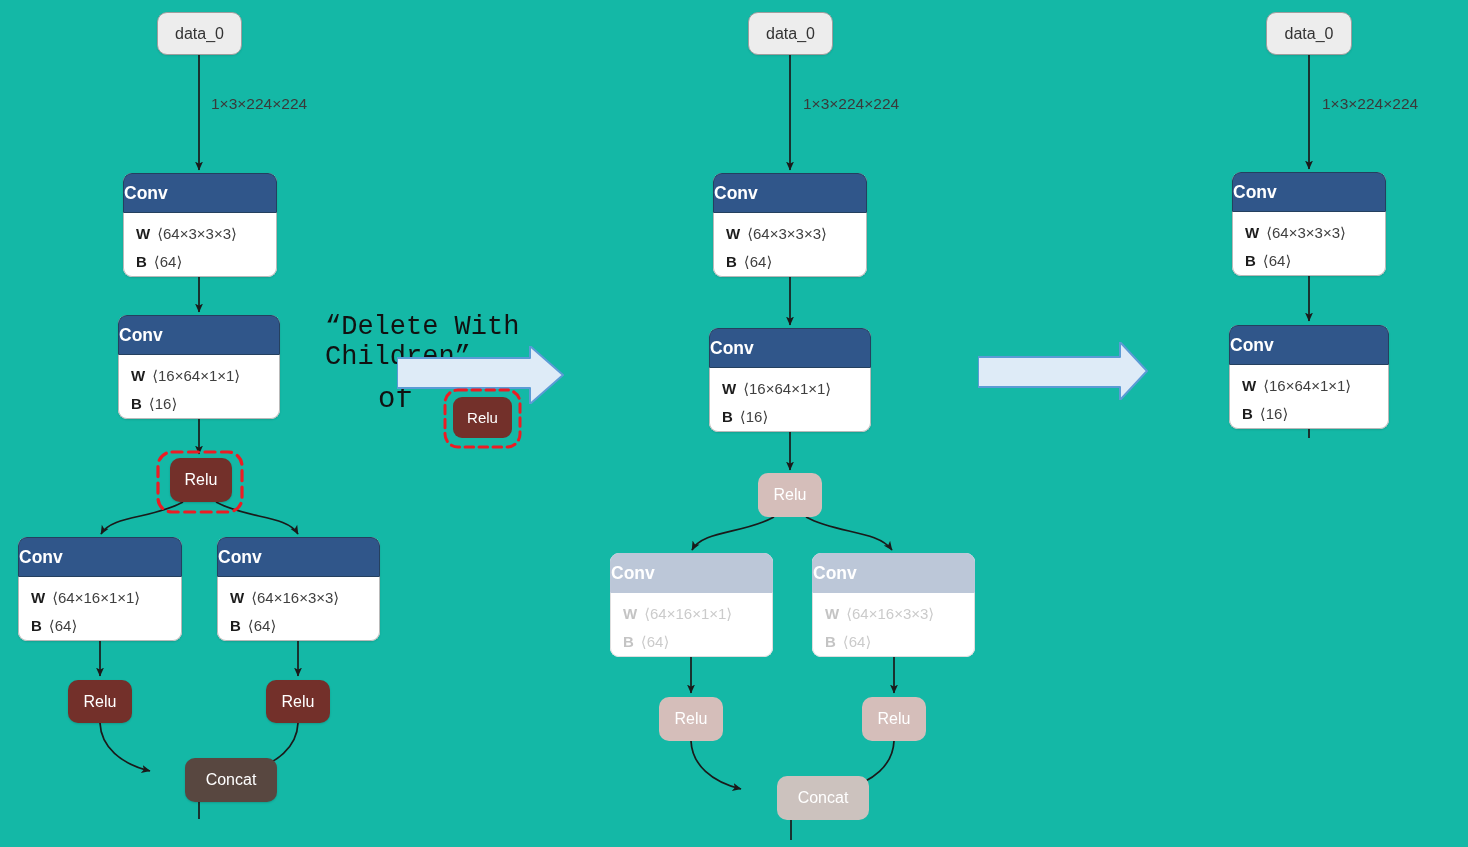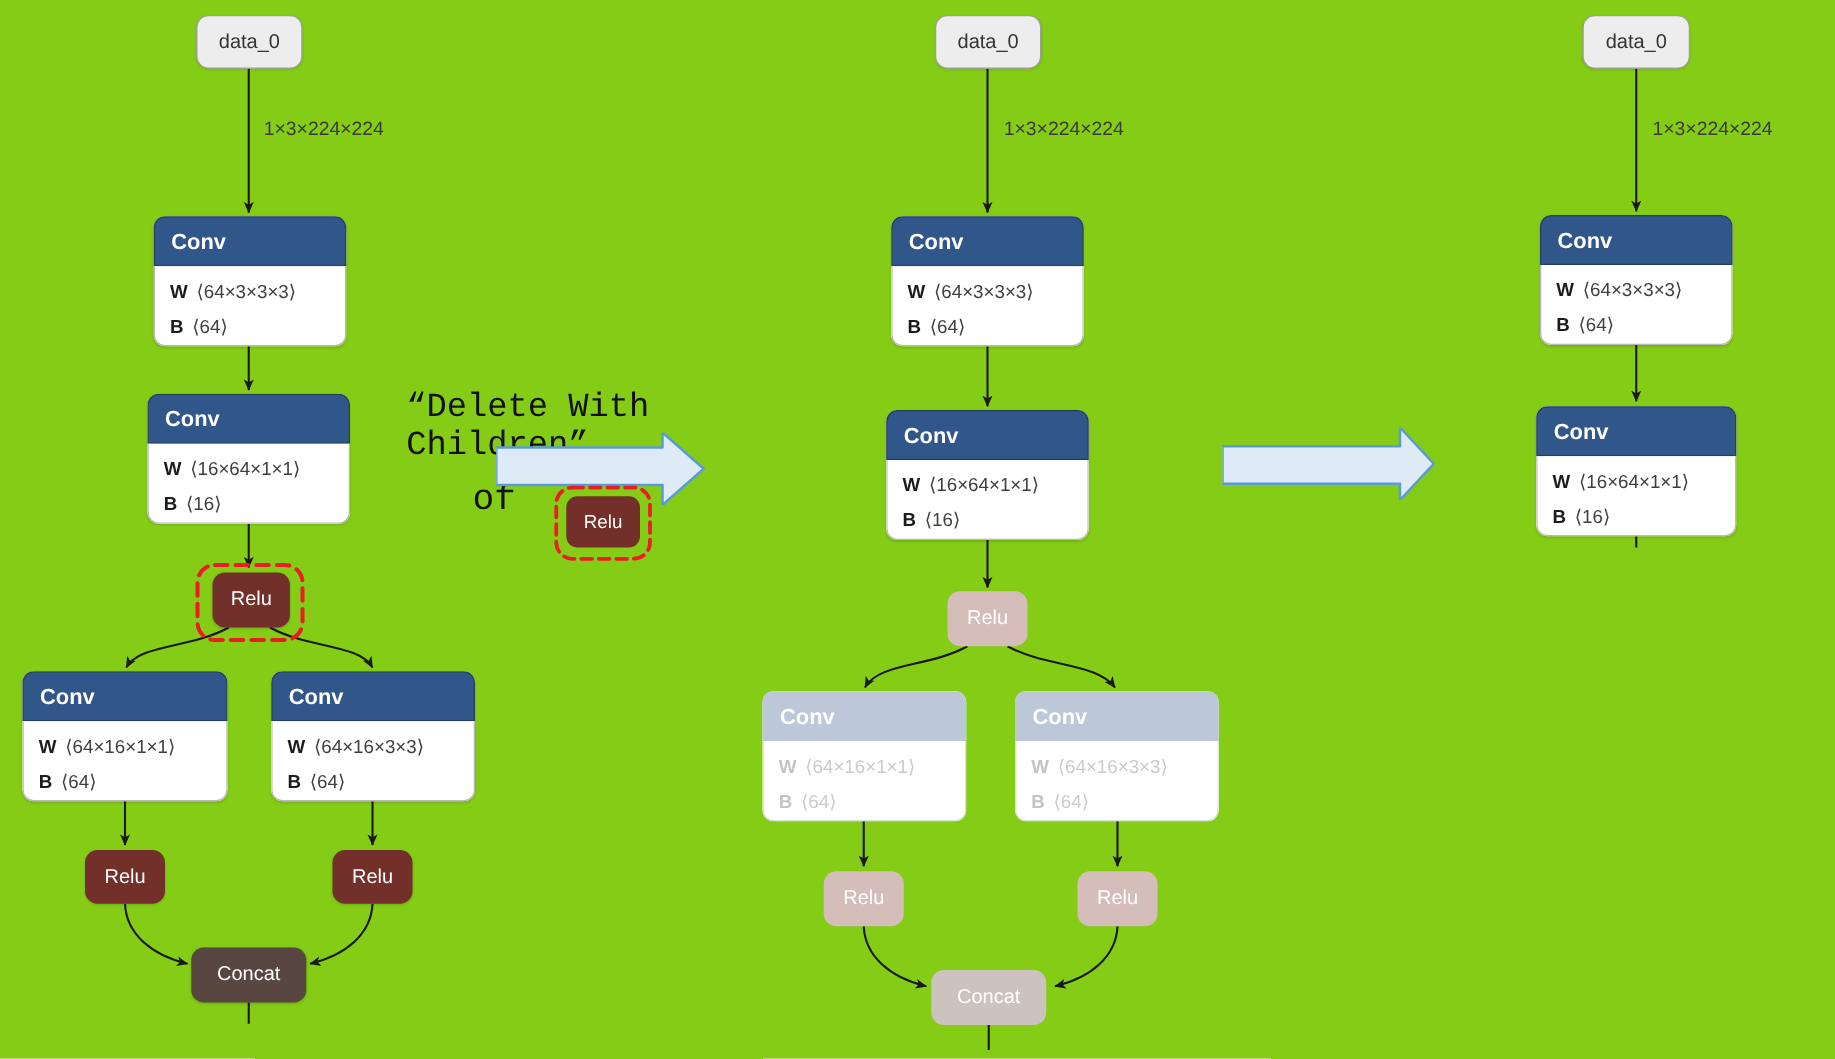--- a/index.html
+++ b/index.html
@@ -1,45 +1,45 @@
 <!DOCTYPE html>
 <html style="--conv-blue: #30568A; --conv-edge: #24405F; --conv-blue-faded: #BCC7D8; --relu-red: #73302A; --relu-red-faded: #D5BEBA; --concat-brown: #584740; --concat-brown-faded: #CCC2BE; --data-gray: #EDEDED; --data-border: #9E9E9E; --border-gray: #B9B9B9; --border-gray-faded: #DEDEDE; --faded-key: #C4C4C4; --faded-value: #CBCBCB; --key-text: #1C1C1C; --value-text: #3F3F3F; --label-text: #3A3A3A; --edge-color: #1A1A1A; --highlight-red: #EC1C24; --block-arrow-fill: #DEEBF7; --block-arrow-stroke: #5B9BD5; --annotation-text: #111111;"><head>
 <meta charset="utf-8">
 <style>
   html,body{margin:0;padding:0;background:#ffffff;}
-  .canvas{position:relative;width:1468px;height:847px;background:#84cc16;overflow:hidden;
+  .canvas{position:relative;width:1468px;height:847px;background:#14b8a6;overflow:hidden;
           font-family:"Liberation Sans","DejaVu Sans",sans-serif;}
   svg.edges{position:absolute;left:0;top:0;z-index:1;}
   svg.overlay{position:absolute;z-index:4;}
   .node{position:absolute;z-index:2;box-sizing:border-box;}
 
   .io{display:flex;align-items:center;justify-content:center;
       background:var(--data-gray);border:1.5px solid var(--data-border);
       border-radius:10px;font-size:16px;color:#333;box-shadow:0 1px 2px rgba(0,0,0,.10);}
 
   .op{border-radius:9px;box-shadow:0 1px 2px rgba(0,0,0,.12);background:#fff;}
   .op-h{height:40px;box-sizing:border-box;border-radius:9px 9px 0 0;
         background:var(--conv-blue);border:1px solid var(--conv-edge);
-        color:#fff;font-size:17.5px;font-weight:600;line-height:38px;padding-left:13px;}
+        color:#fff;font-size:17.5px;font-weight:600;line-height:38px;}
   .op-b{box-sizing:border-box;border:1px solid var(--border-gray);border-top:none;
         border-radius:0 0 9px 9px;background:#fff;padding:7px 0 0 12px;}
   .row{height:28px;line-height:28px;font-size:15px;white-space:nowrap;}
   .k{font-weight:700;color:var(--key-text);margin-right:7px;}
   .v{color:var(--value-text);}
 
   .op.dim{box-shadow:none;}
   .op.dim .op-h{background:var(--conv-blue-faded);border-color:var(--conv-blue-faded);}
   .op.dim .op-b{border-color:var(--border-gray-faded);}
   .op.dim .k{color:var(--faded-key);}
   .op.dim .v{color:var(--faded-value);}
 
   .act{display:flex;align-items:center;justify-content:center;color:#fff;
        border-radius:10px;font-size:16px;box-shadow:0 1px 2px rgba(0,0,0,.15);}
   .relu{background:var(--relu-red);}
-  .concat{background:var(--concat-brown);}
+  .concat{background:var(--concat-brown);margin-left:32px;}
   .act.dim{box-shadow:none;}
   .relu.dim{background:var(--relu-red-faded);}
   .concat.dim{background:var(--concat-brown-faded);}
 
   .tlabel{position:absolute;z-index:2;font-size:15.5px;color:var(--label-text);white-space:nowrap;text-align:right;}
 
   .anno{position:absolute;z-index:3;text-align:left;color:var(--annotation-text);
         font-family:Liberation Mono, monospace;}
   .anno.big{font-size:27px;}
   .anno.of{font-size:29px;}

